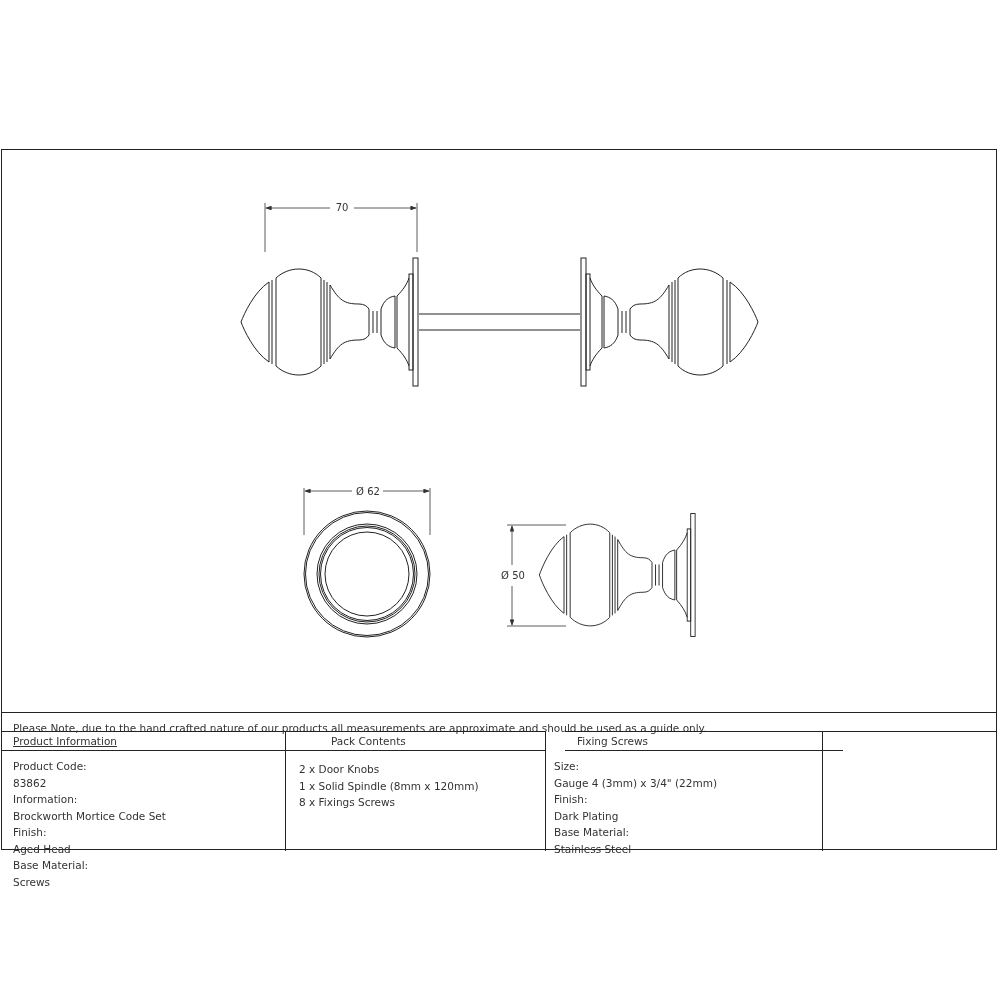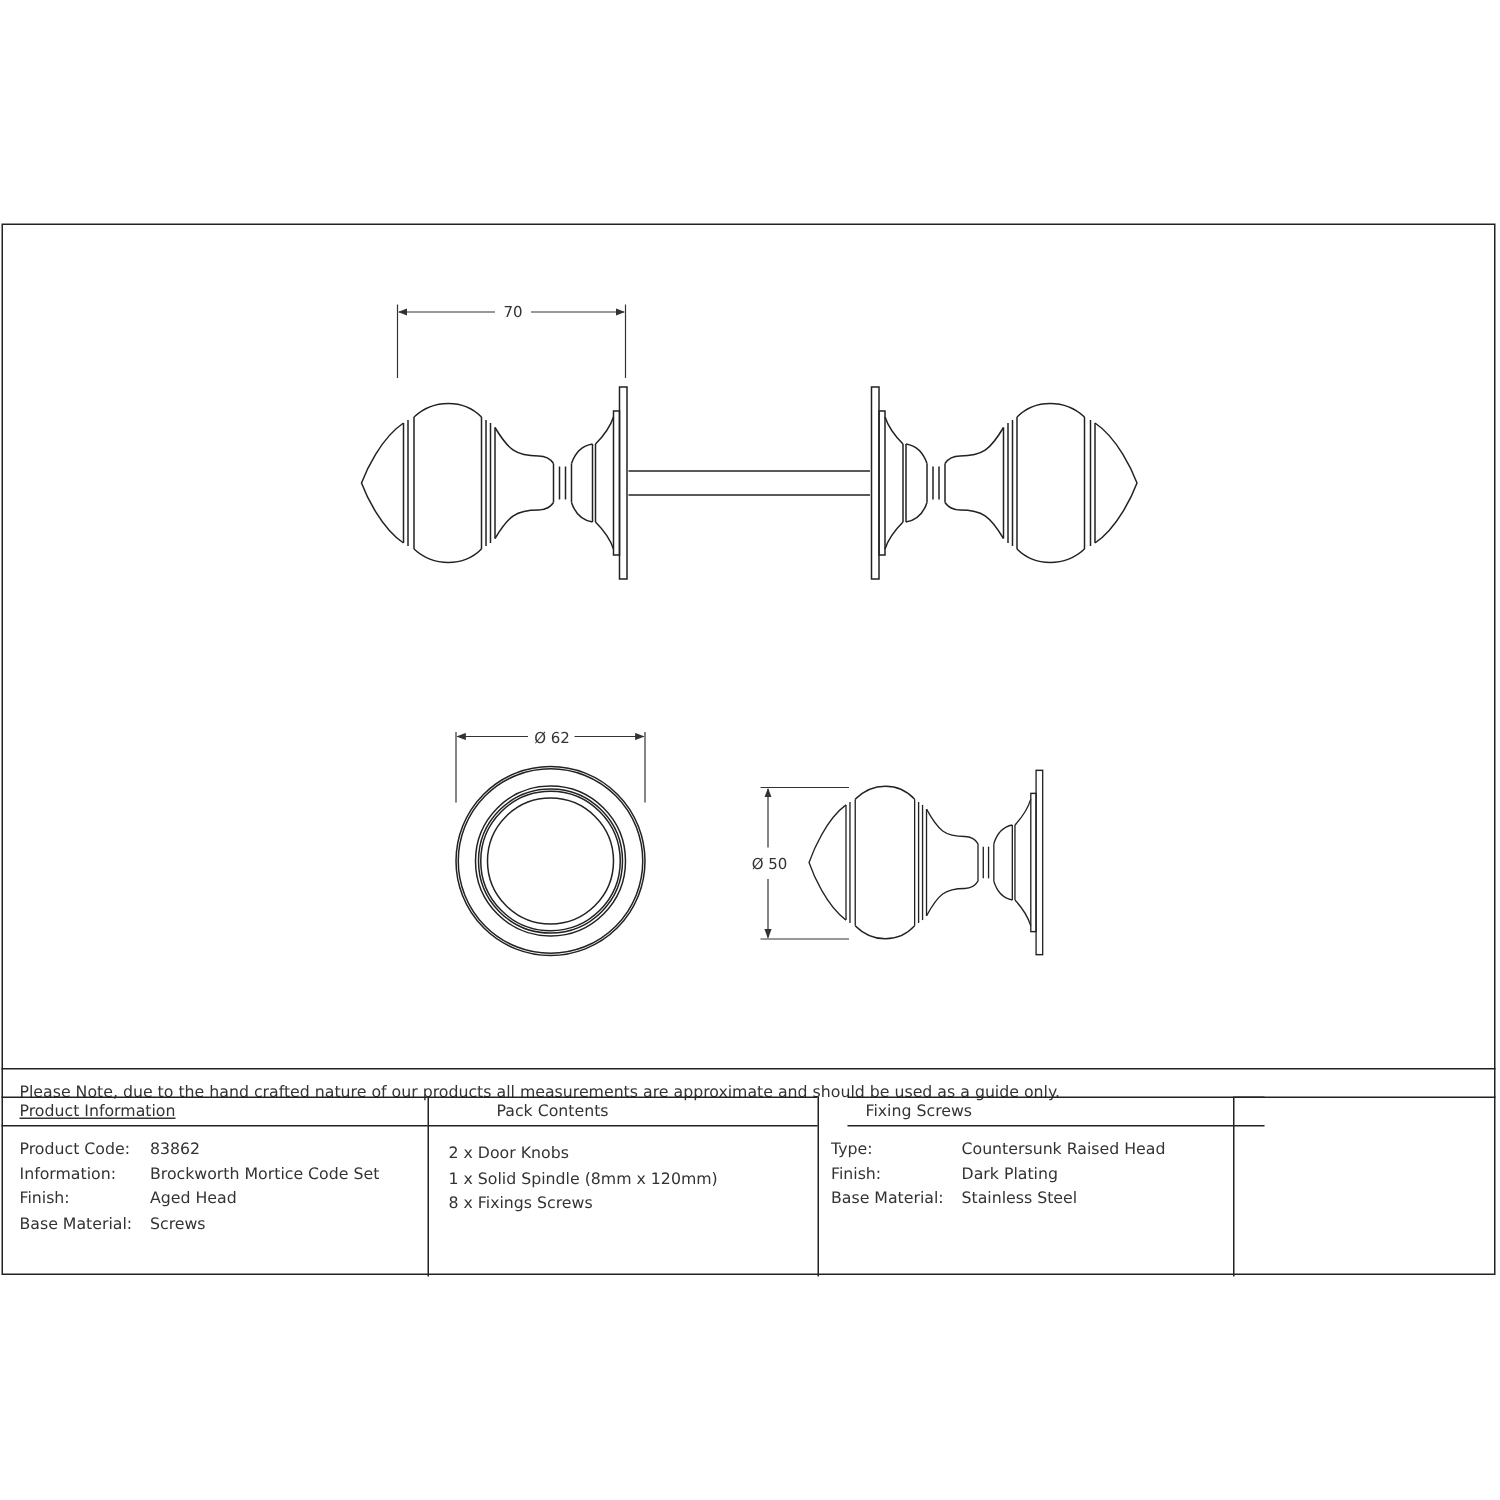--- a/index.html
+++ b/index.html
@@ -9,21 +9,21 @@
            border: 1.5px solid #222; box-sizing: border-box; }
   .drawing { position: absolute; left: 0; top: 0; width: 1000px; height: 1000px; }
   .note { position: absolute; left: 1px; top: 701px; width: 996px; height: 30px;
           border-top: 1.5px solid #222; box-sizing: border-box;
           font-size: 10.5px; line-height: 30px; padding-left: 12px; margin-top: 11px; }
   .hdr-row { position: absolute; top: 731px; height: 20px; border-top: 1.5px solid #222;
              border-bottom: 1.5px solid #222; box-sizing: border-box; font-size: 10.5px;
              line-height: 18px; padding-left: 12px; }
   .vline { position: absolute; top: 731px; width: 0; height: 120px; border-left: 1.5px solid #222; }
   .kv { position: absolute; font-size: 10.5px; line-height: 16.5px; }
-  .kv .row { display: flex; }
+  .kv .row { display: flex; flex-direction: column; }
   .kv .k { width: 87px; }
   .plain { position: absolute; font-size: 10.5px; line-height: 16.5px; }
   .dim { font-size: 10px; fill: #333; font-family: "DejaVu Sans", sans-serif; }
 </style>
 </head>
 <body>
 
 <div class="frame"></div>
 
 <svg class="drawing" viewBox="0 0 1000 1000" xmlns="http://www.w3.org/2000/svg">
@@ -140,22 +140,22 @@
 </div>
 
 <div class="plain" style="left:299px;top:761px;">
   <div>2 x Door Knobs</div>
   <div>1 x Solid Spindle (8mm x 120mm)</div>
   <div>8 x Fixings Screws</div>
 </div>
 
 <div class="kv" style="left:554px;top:758px;">
   <div class="row">
-      <span class="k">Type:</span>
-      <span>Countersunk Raised Head</span>
+      <span class="k">Size:</span>
+      <span>Gauge 4 (3mm) x 3/4" (22mm)</span>
     </div>
   <div class="row">
       <span class="k">Finish:</span>
       <span>Dark Plating</span>
     </div>
   <div class="row">
       <span class="k">Base Material:</span>
       <span>Stainless Steel</span>
     </div>
 </div>

